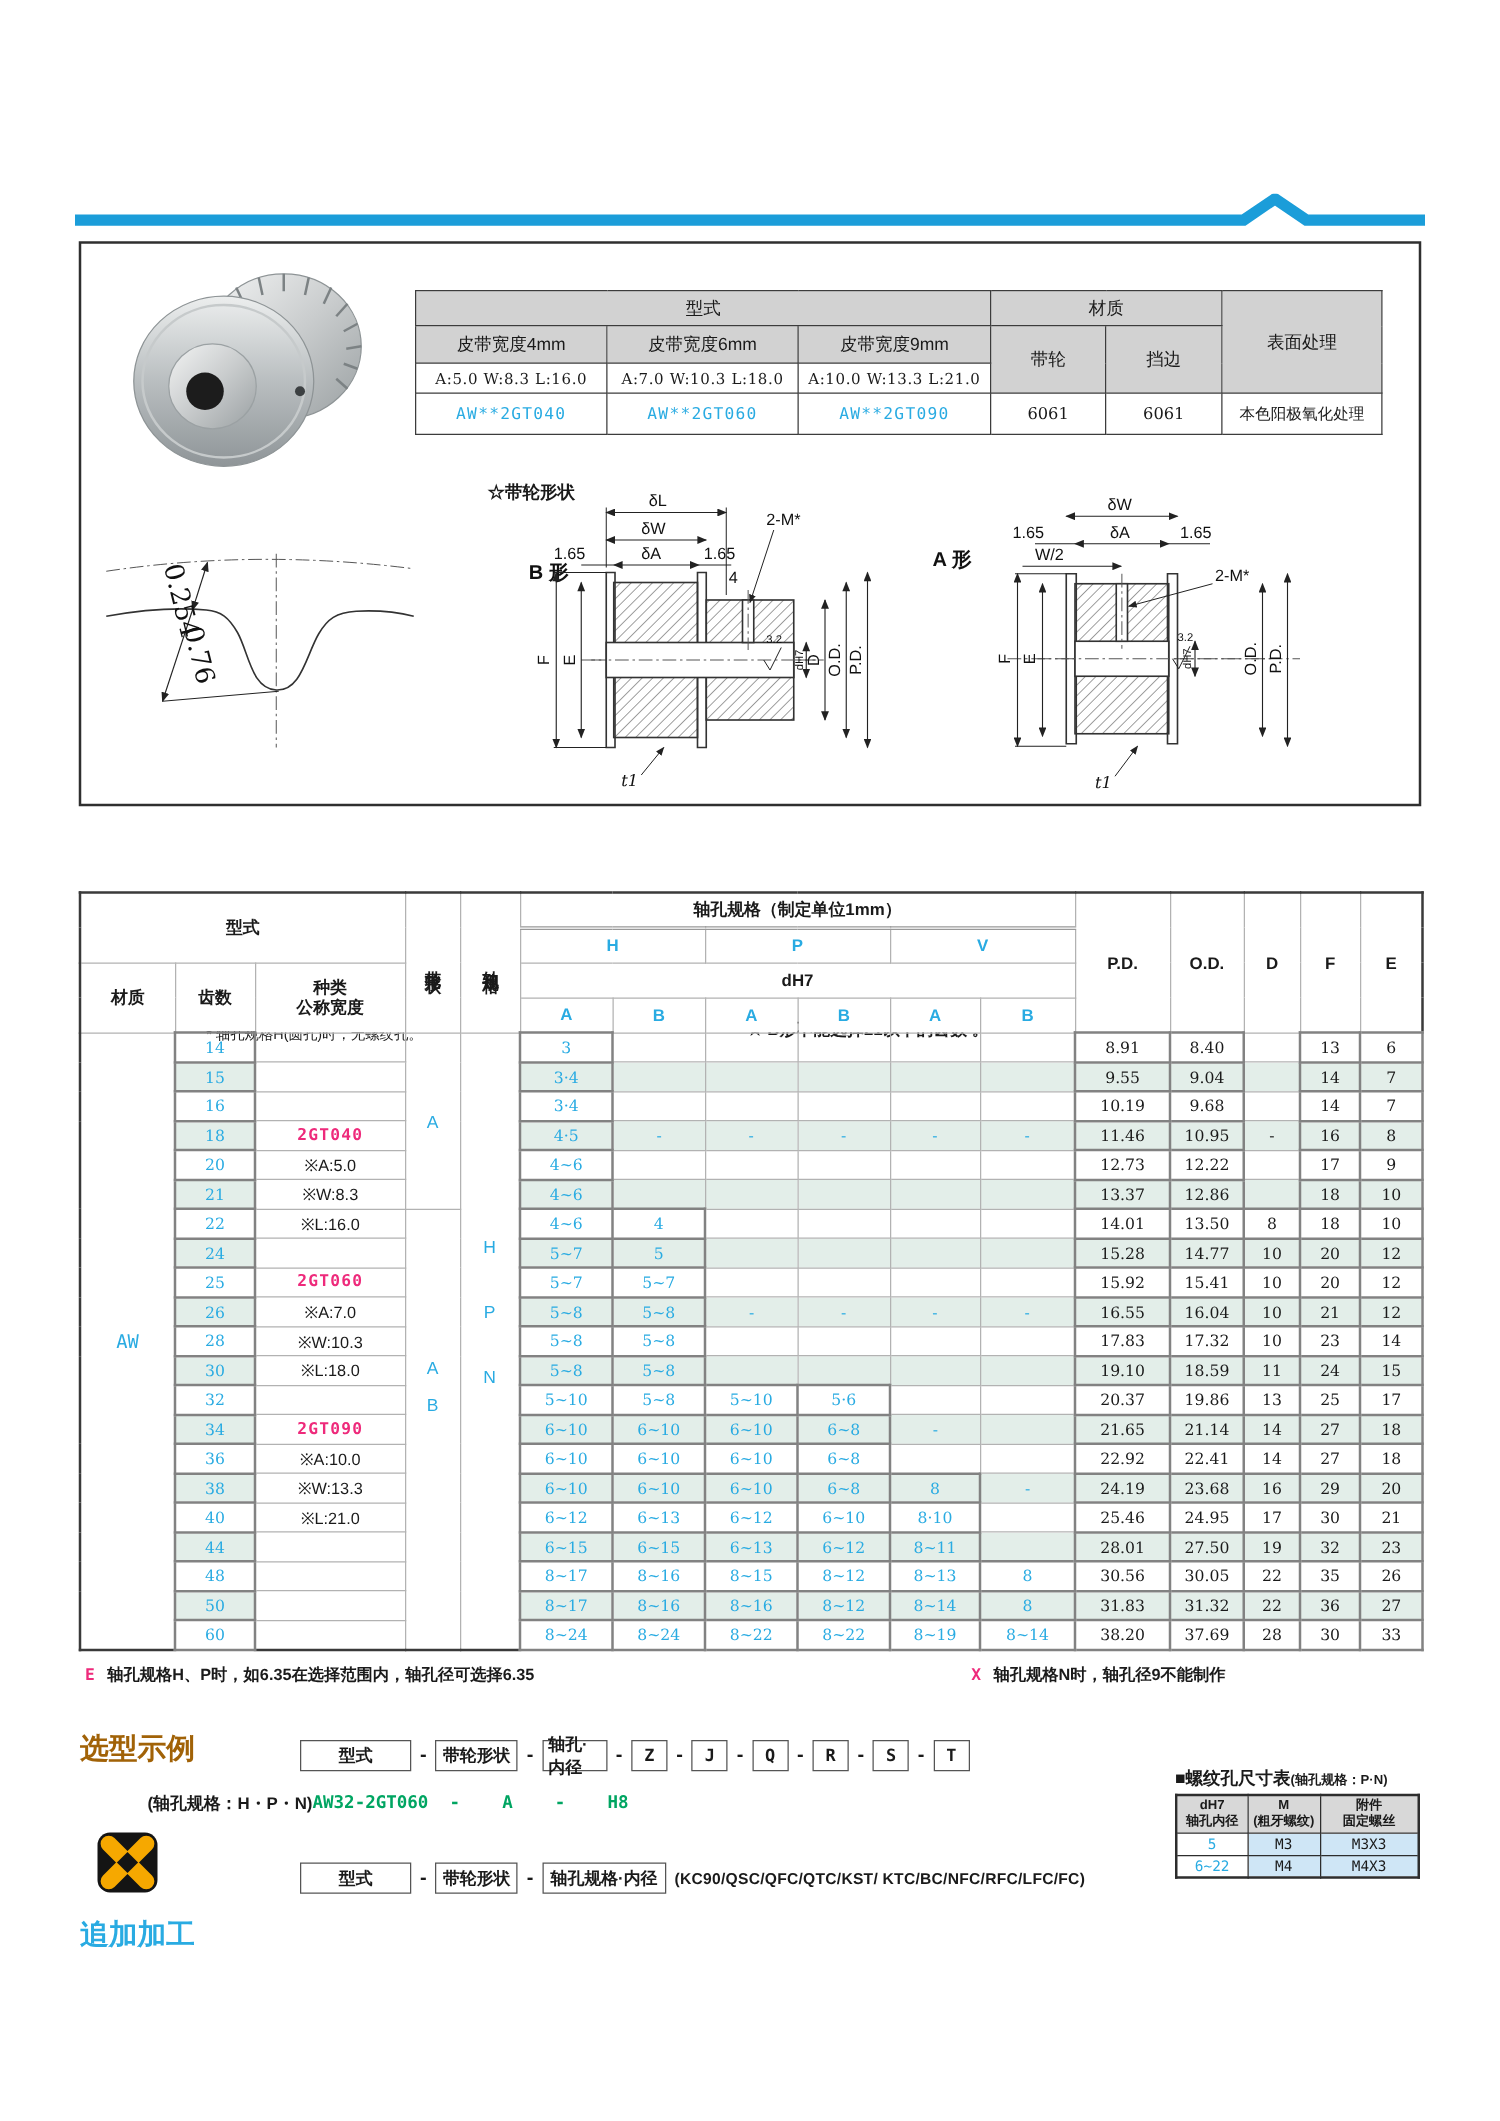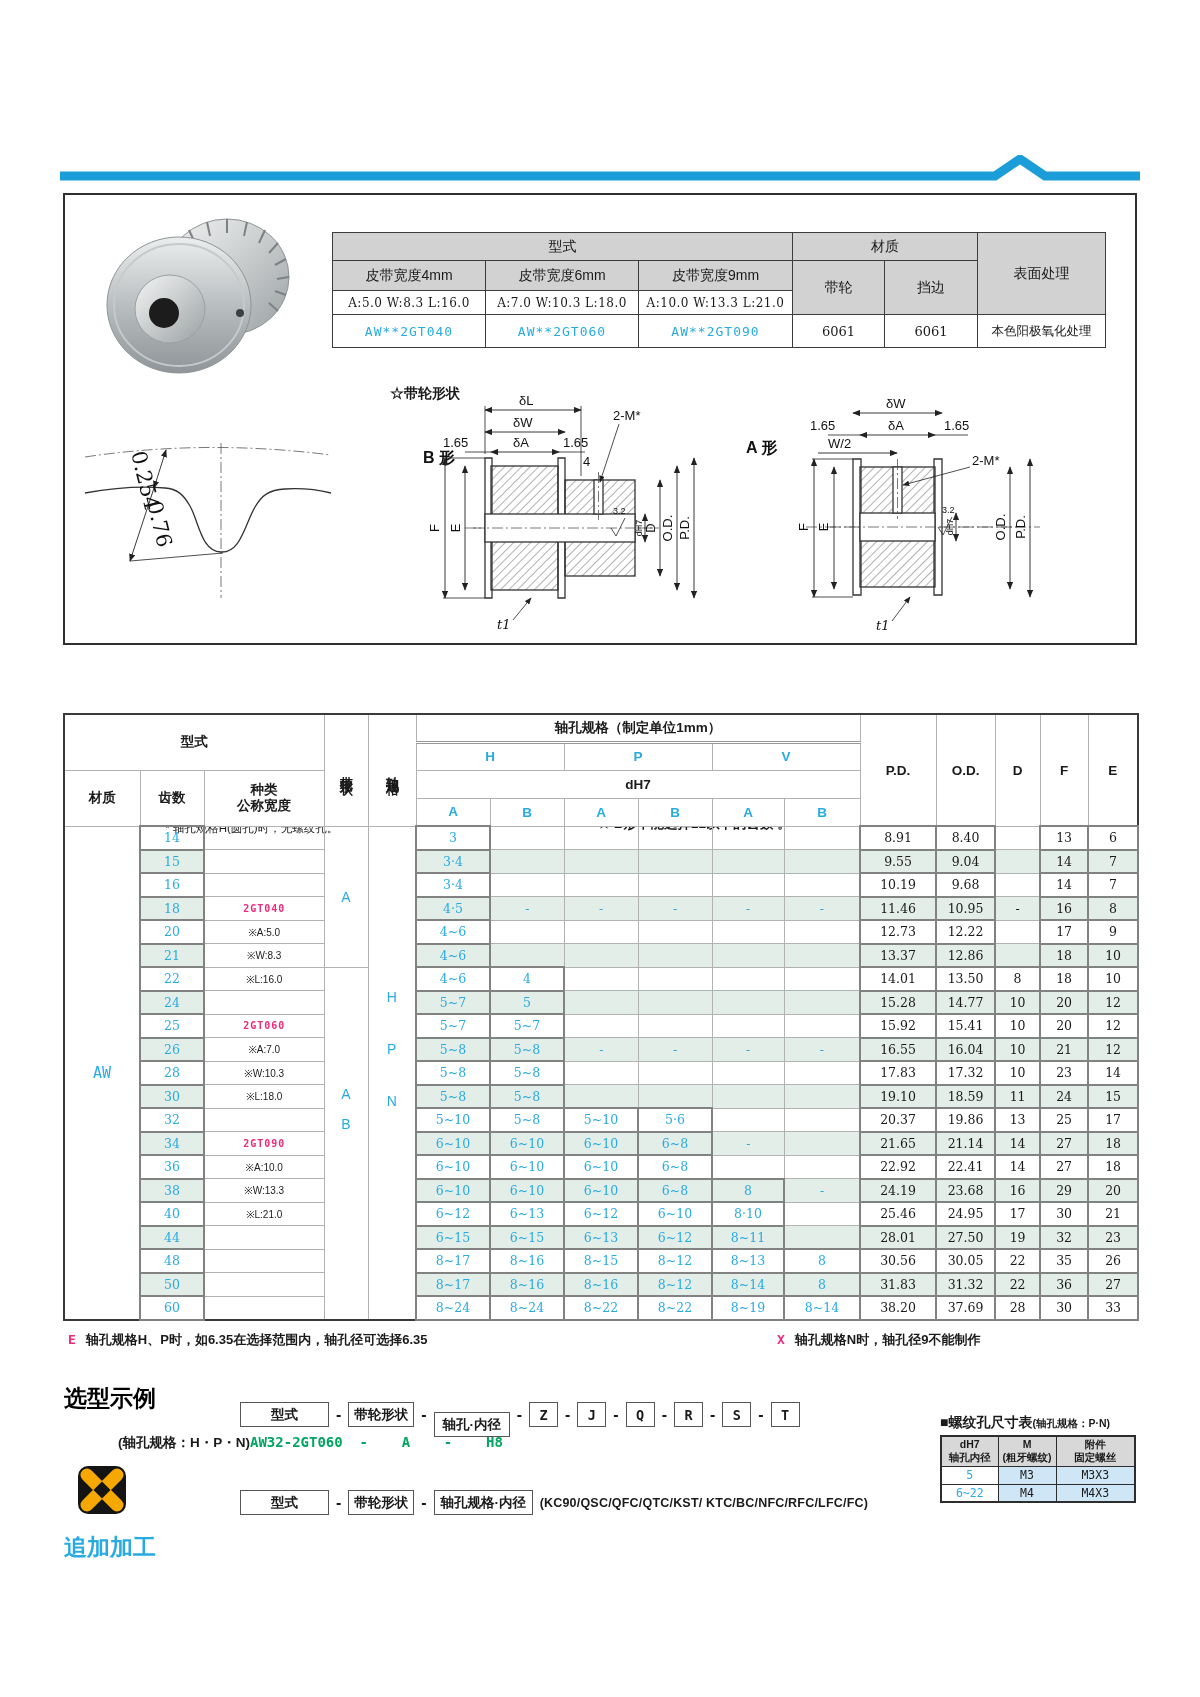--- a/index.html
+++ b/index.html
@@ -47,44 +47,44 @@
   .main th, .main td { border: 1px solid #b2b2b2; padding: 0; text-align: center; vertical-align: middle; overflow: hidden; }
   .main th { font-size: 13.5px; font-weight: bold; background: #fff; height: 28px; }
   .main td { font-size: 12.5px; height: 23.5px; }
   .main .cy { color: #29abe2; }
   .main th.grp { border-bottom: 3px double #999; }
   .main .vert { writing-mode: vertical-rl; text-orientation: upright; letter-spacing: 2px; font-size: 13px; }
   .main .pre { white-space: pre-line; line-height: 1.15; }
   .main td.num { font-family: "DejaVu Serif", serif; }
   .main td.teeth { color: #29abe2; }
   .main td.bore { color: #29abe2; }
-  .main td.kind { font-size: 10px; }
+  .main td.kind { font-size: 13px; }
   .main td.kind.pink { color: #ee2a7b; font-family: "DejaVu Sans Mono", monospace; font-weight: bold; letter-spacing: 1px; }
   .main td.mat { color: #29abe2; font-size: 15px; font-family: "DejaVu Sans Mono", monospace; }
   .main td.shape { color: #29abe2; font-size: 14px; }
   .main td.borespec { color: #29abe2; font-size: 14px; }
   .main td.boxed { border: 2px solid #828282; }
   .main tr.shade td.sh { background: #e3eee9; }
   .shape .stack { display: flex; flex-direction: column; align-items: center; gap: 14px; transform: translateY(-34px); }
   .borespec .stack { display: flex; flex-direction: column; align-items: center; gap: 36px; transform: translateY(-24px); }
 
   
   .footnote { font-size: 13px; font-weight: bold; }
   .fmark { color: #ee2a7b; font-family: "DejaVu Sans Mono", monospace; font-weight: bold; margin-right: 10px; }
   #footnote-e { left: 68px; top: 1331px; }
   #footnote-x { left: 777px; top: 1331px; }
 
   
-  #sel-title { left: 64px; top: 1383px; font-size: 23px; font-weight: bold; color: #000000; }
+  #sel-title { left: 64px; top: 1383px; font-size: 23px; font-weight: bold; color: #a16207; }
   #add-title { left: 64px; top: 1532px; font-size: 23px; font-weight: bold; color: #29abe2; }
   .formula { display: flex; align-items: center; gap: 7px; }
   #formula1 { left: 240px; top: 1392px; }
   #formula2 { left: 240px; top: 1490px; }
   .fbox { display: inline-flex; align-items: center; justify-content: center; height: 25px; border: 1.5px solid #555; background: #fff; font-size: 13.5px; font-weight: bold; padding: 0 4px; }
-  .fbox.w1 { width: 89px; } .fbox.w2 { width: 66px; } .fbox.w3 { width: 76px; margin-top: 20px; } .fbox.w4 { width: 99px; }
+  .fbox.w1 { width: 89px; } .fbox.w2 { width: 66px; } .fbox.w3 { width: 52px; } .fbox.w4 { width: 99px; }
   .fbox.sm { width: 29px; font-family: "DejaVu Sans Mono", monospace; }
   .fdash { font-weight: bold; }
   .fsuffix { font-size: 12.5px; font-weight: bold; letter-spacing: 0.2px; }
   #example1 { left: 118px; top: 1434px; font-size: 13.5px; display: flex; }
   #example1 .prefix { font-weight: bold; }
   #example1 .green { color: #00a562; font-family: "DejaVu Sans Mono", monospace; font-weight: bold; white-space: pre; font-size: 14px; }
   #example2 { left: 240px; top: 1534px; color: #29abe2; font-family: "DejaVu Sans Mono", monospace; font-weight: bold; white-space: pre; font-size: 14px; }
 
   
   #add-icon { left: 76px; top: 1464px; }

